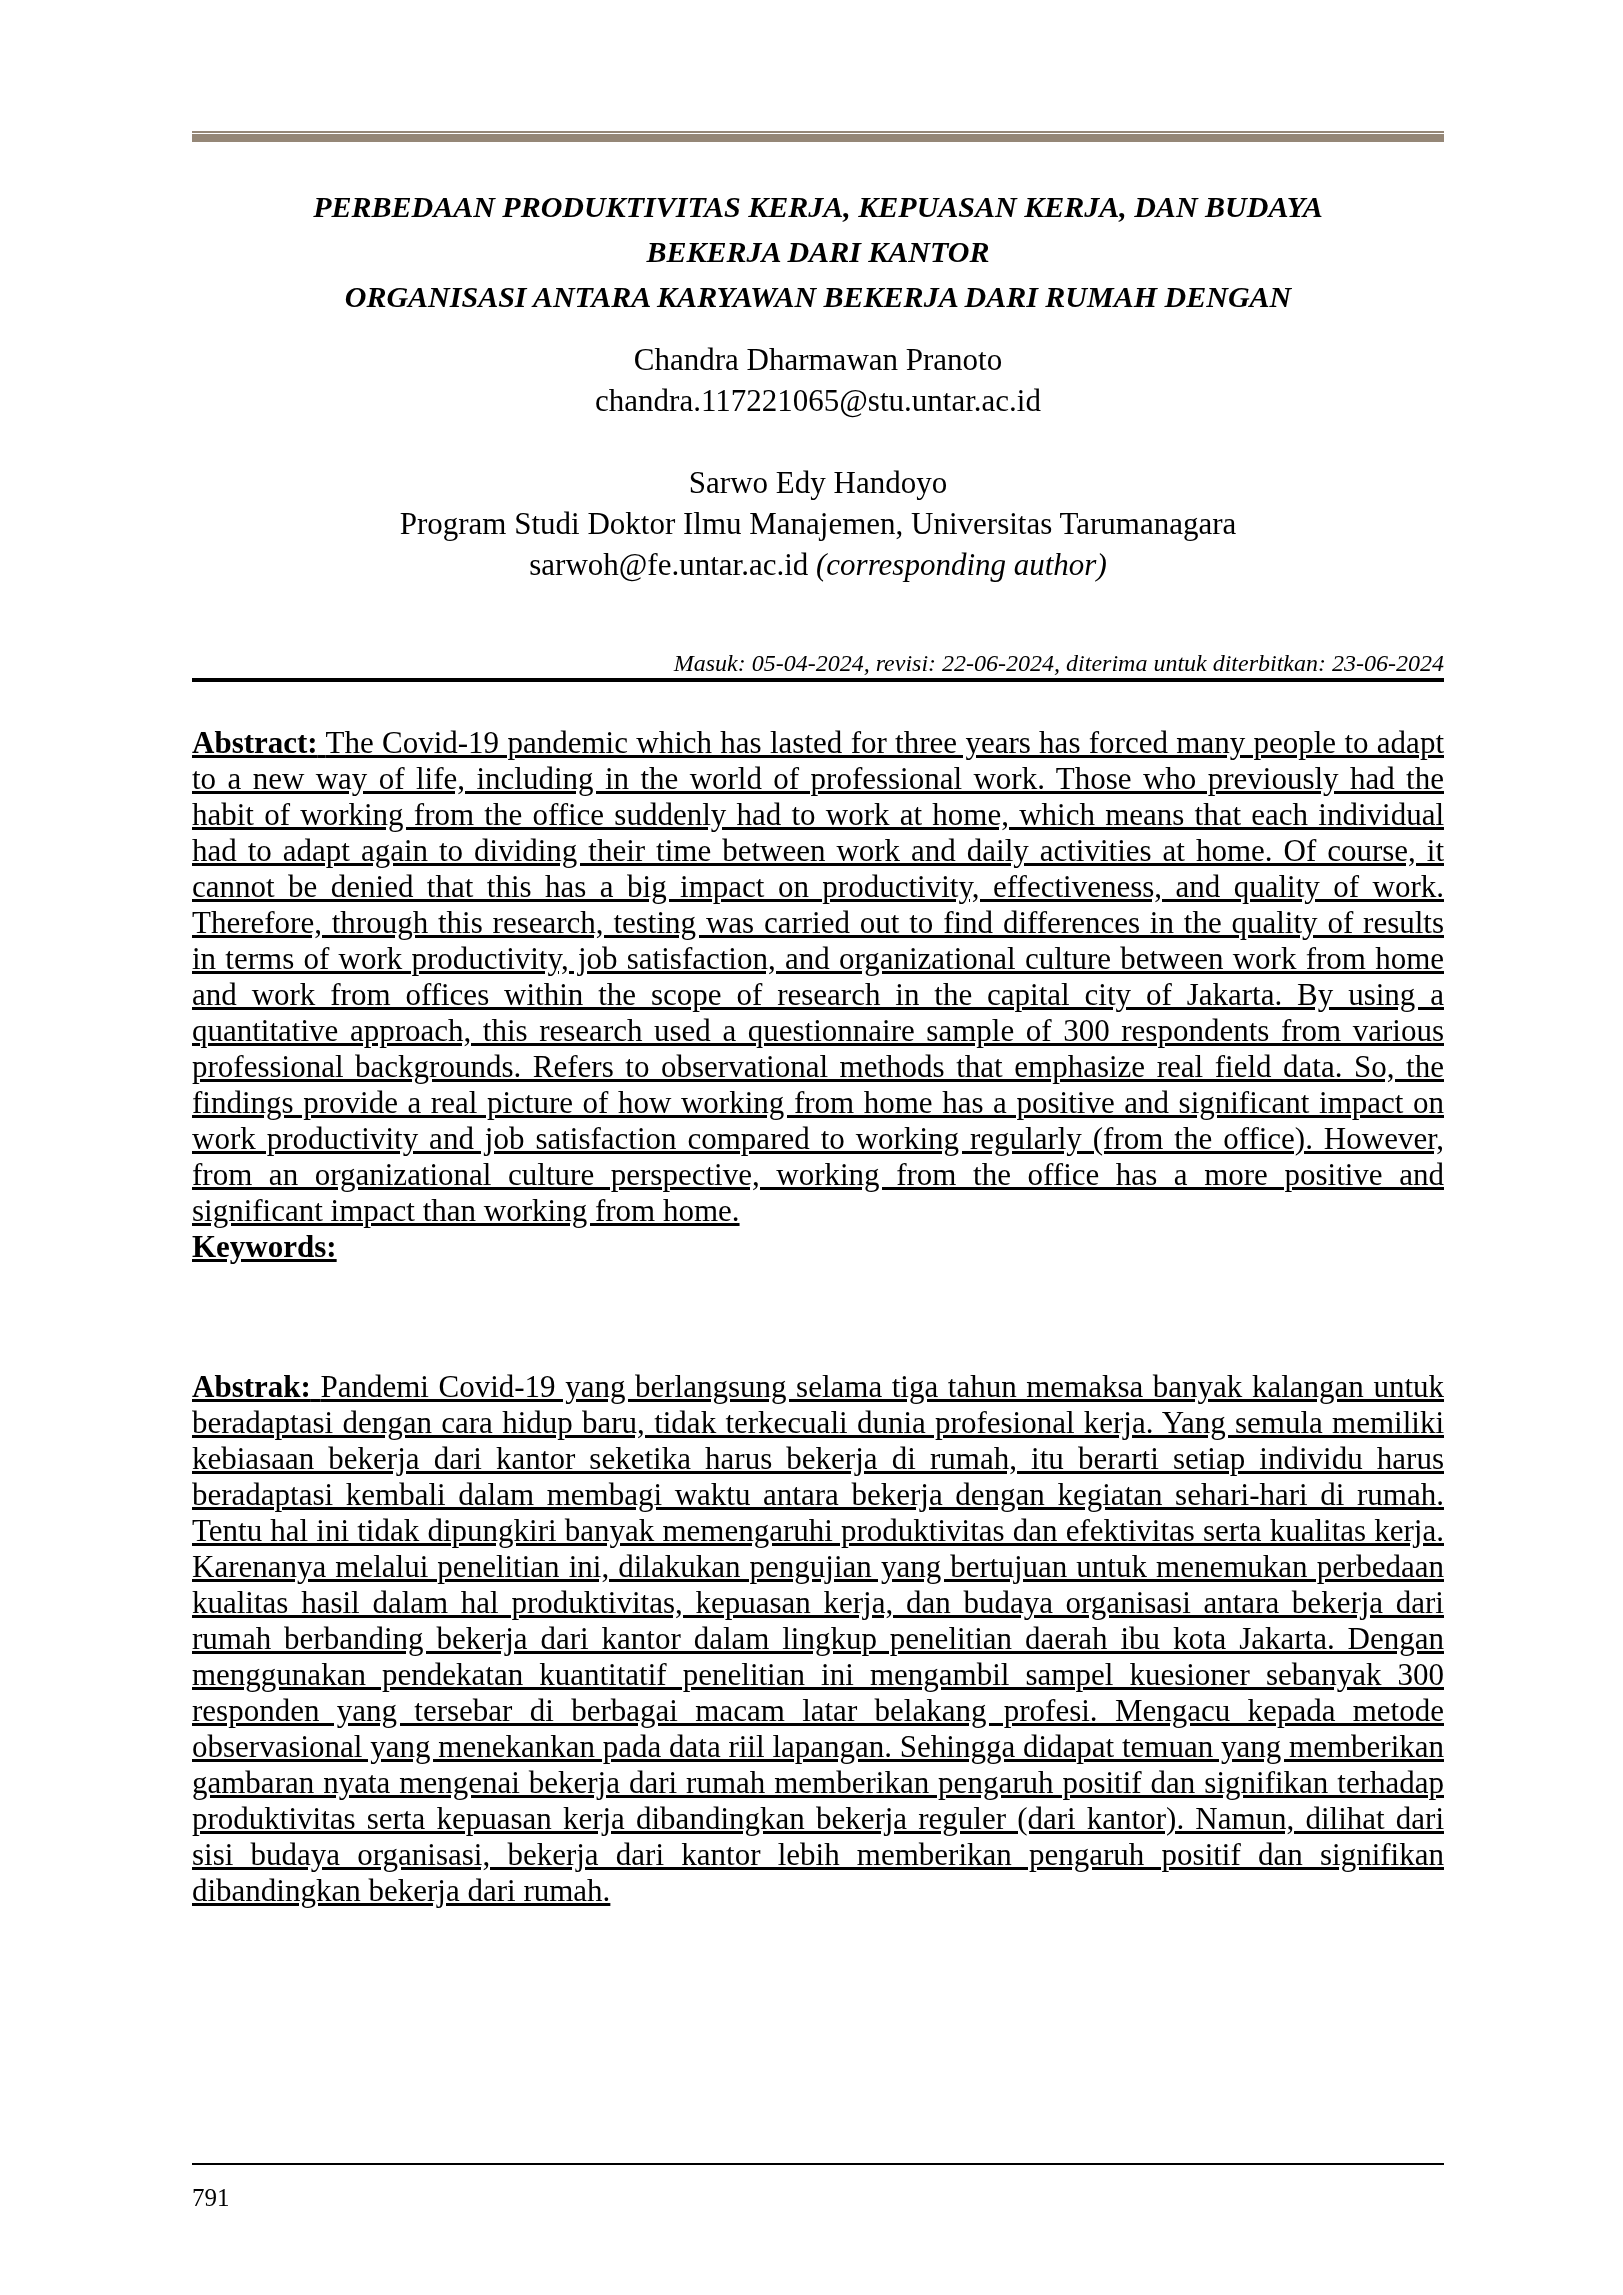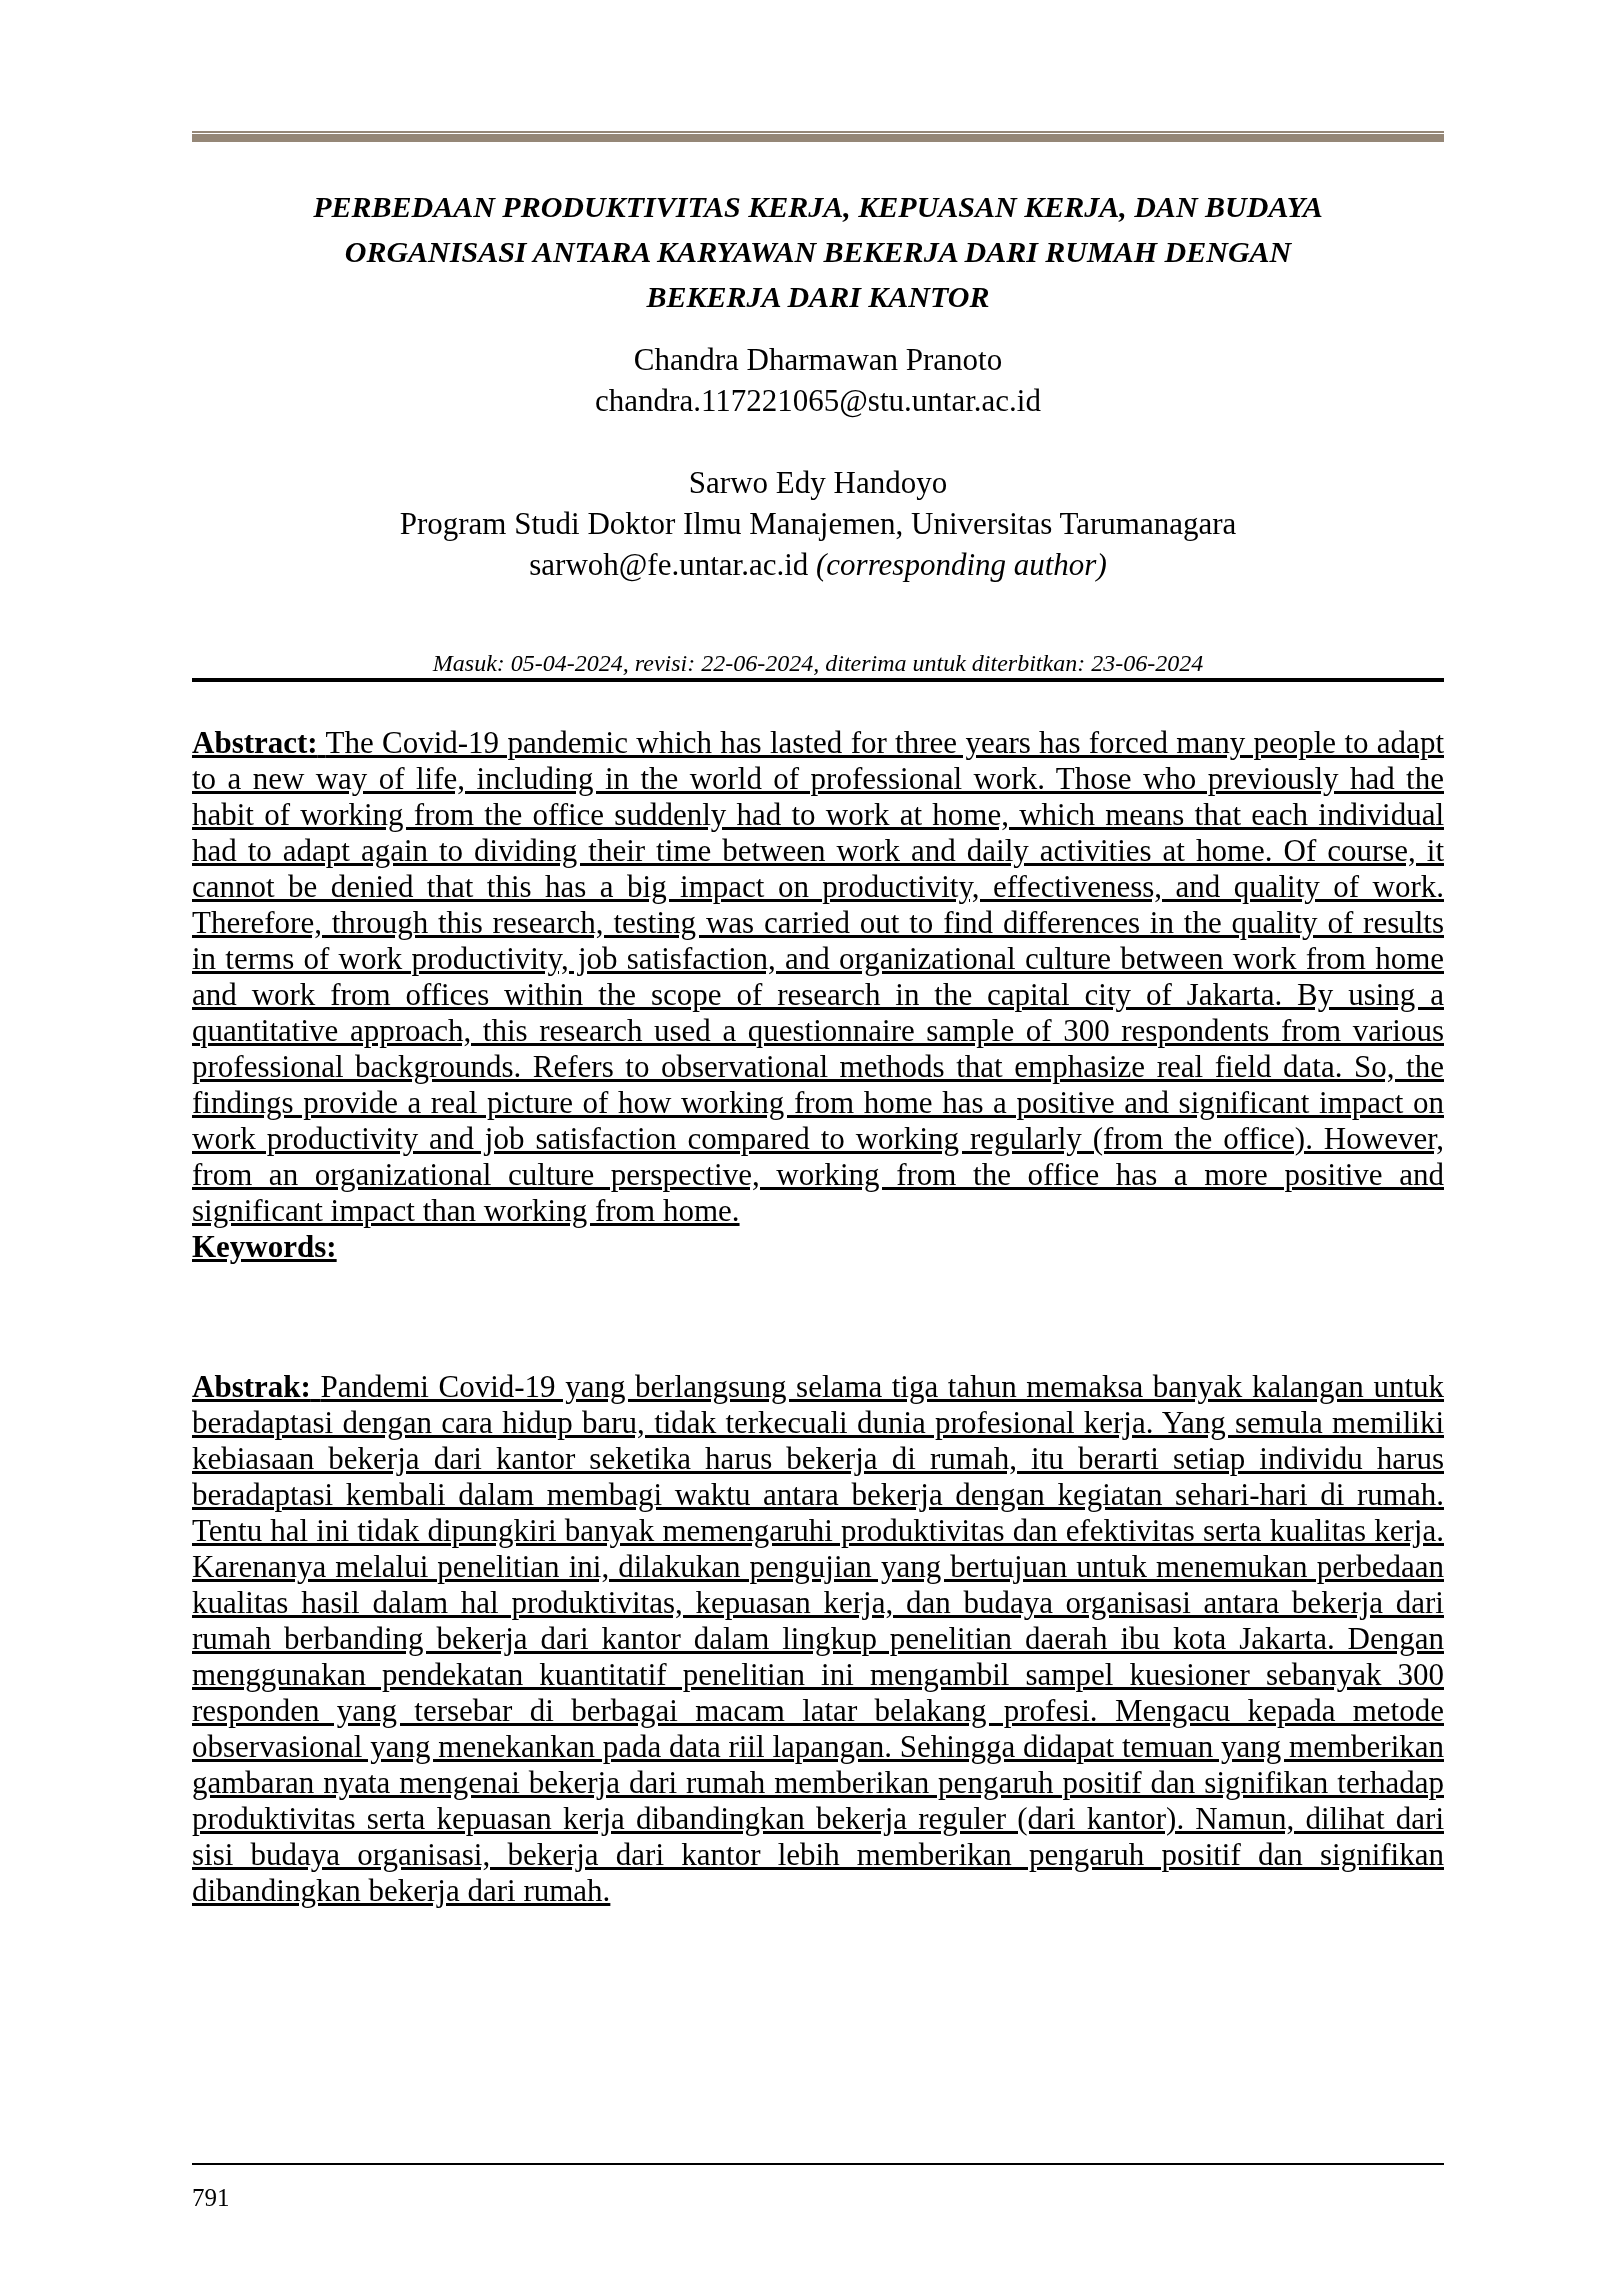--- a/index.html
+++ b/index.html
@@ -7,21 +7,21 @@
            font-family: "Liberation Serif", "DejaVu Serif", serif; color: #000; }
     .page { position: absolute; left: 192px; width: 1252px; top: 0; }
     .rule-thin { position: absolute; top: 131px; left: 0; width: 1252px; height: 2.2px; background: #958777; }
     .rule-thick { position: absolute; top: 134px; left: 0; width: 1252px; height: 8.2px; background: #958777; }
     .title { position: absolute; top: 184px; left: 0; width: 1252px; text-align: center;
              font-weight: bold; font-size: 30px; line-height: 45px; font-style: italic; }
     .title div { white-space: nowrap; }
     .authors { position: absolute; top: 339px; left: 0; width: 1252px; text-align: center;
                font-size: 31px; line-height: 41px; }
     .authors .gap { height: 41px; }
-    .dates { position: absolute; top: 648px; left: 0; width: 1252px; text-align: center;
+    .dates { position: absolute; top: 648px; left: 0; width: 1252px; text-align: right;
              font-style: italic; font-size: 24px; line-height: 30.5px; }
     .rule-black { position: absolute; top: 678px; left: 0; width: 1252px; height: 3.8px; background: #000; }
     .abstract { position: absolute; left: 0; width: 1252px; font-size: 31px; line-height: 36px;
                 text-align: justify; text-decoration: underline; }
     .abs-en { top: 725px; }
     .abs-id { top: 1369px; }
     .abstract p { margin: 0; }
     .abstract b { font-weight: bold; }
     .kw { display: flex; margin: 0; }
     .kw .kw-label { font-weight: bold; white-space: nowrap; }
@@ -34,22 +34,22 @@
   </style>
 </head>
 <body>
 
 <div class="page">
   <div class="rule-thin" style="background: rgb(149, 135, 119);"></div>
   <div class="rule-thick" style="background: rgb(149, 135, 119);"></div>
 
   <div class="title">
     <div>PERBEDAAN PRODUKTIVITAS KERJA, KEPUASAN KERJA, DAN BUDAYA</div>
+    <div>BEKERJA DARI KANTOR</div>
     <div>ORGANISASI ANTARA KARYAWAN BEKERJA DARI RUMAH DENGAN</div>
-    <div>BEKERJA DARI KANTOR</div>
   </div>
 
   <div class="authors">
     <div>Chandra Dharmawan Pranoto</div>
     <div>chandra.117221065@stu.untar.ac.id</div>
     <div class="gap"></div>
     <div>Sarwo Edy Handoyo</div>
     <div>Program Studi Doktor Ilmu Manajemen, Universitas Tarumanagara</div>
     <div><span>sarwoh@fe.untar.ac.id</span> <i>(corresponding author)</i></div>
   </div>

